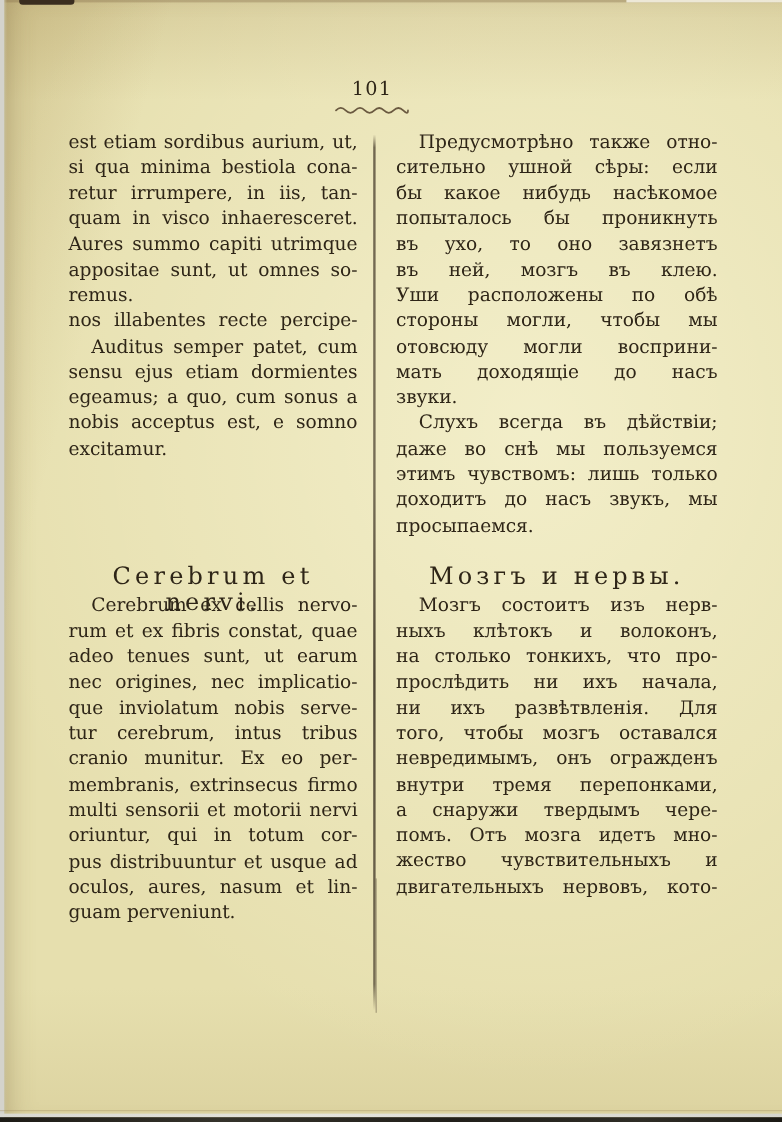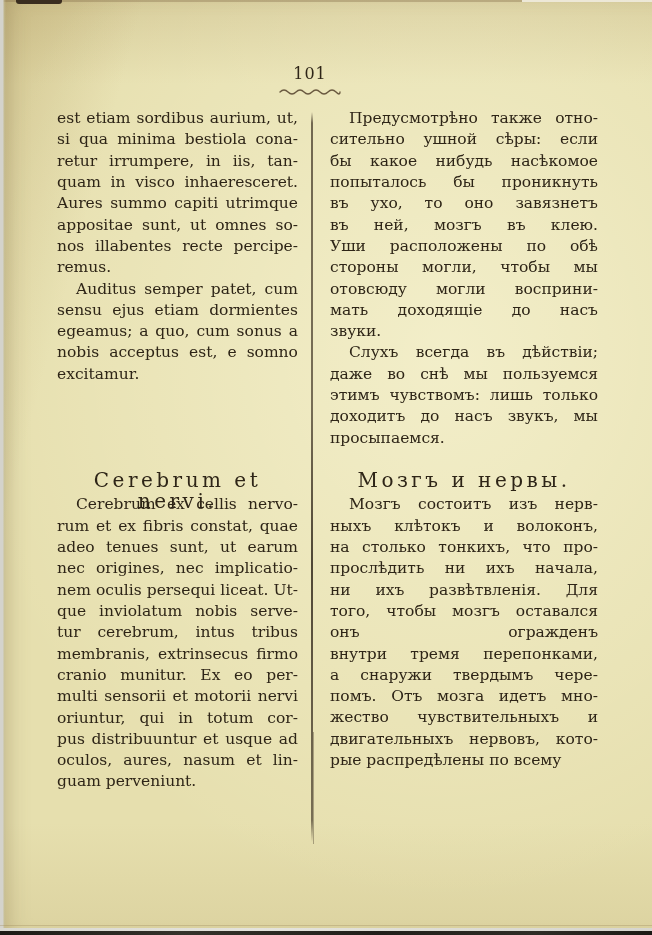--- a/index.html
+++ b/index.html
@@ -105,27 +105,27 @@
         <span>capiti</span>
         <span>utrimque</span>
       </div>
       <div class="tl">
         <span>appositae</span>
         <span>sunt,</span>
         <span>ut</span>
         <span>omnes</span>
         <span>so-</span>
       </div>
+      <div class="tl end">remus.</div>
       <div class="tl">
         <span>nos</span>
         <span>illabentes</span>
         <span>recte</span>
         <span>percipe-</span>
       </div>
-      <div class="tl end">remus.</div>
       <div class="tl indent">
         <span>Auditus</span>
         <span>semper</span>
         <span>patet,</span>
         <span>cum</span>
       </div>
       <div class="tl">
         <span>sensu</span>
         <span>ejus</span>
         <span>etiam</span>
@@ -169,51 +169,44 @@
         <span>ut</span>
         <span>earum</span>
       </div>
       <div class="tl">
         <span>nec</span>
         <span>origines,</span>
         <span>nec</span>
         <span>implicatio-</span>
       </div>
       <div class="tl">
-        <span>nem</span>
-        <span>oculis</span>
-        <span>persequi</span>
-        <span>liceat.</span>
-        <span>Ut-</span>
-      </div>
-      <div class="tl">
         <span>que</span>
         <span>inviolatum</span>
         <span>nobis</span>
         <span>serve-</span>
       </div>
       <div class="tl">
         <span>tur</span>
         <span>cerebrum,</span>
         <span>intus</span>
         <span>tribus</span>
-      </div>
-      <div class="tl">
-        <span>membranis,</span>
-        <span>extrinsecus</span>
-        <span>firmo</span>
       </div>
       <div class="tl">
         <span>cranio</span>
         <span>munitur.</span>
         <span>Ex</span>
         <span>eo</span>
         <span>per-</span>
       </div>
       <div class="tl">
+        <span>membranis,</span>
+        <span>extrinsecus</span>
+        <span>firmo</span>
+      </div>
+      <div class="tl">
         <span>multi</span>
         <span>sensorii</span>
         <span>et</span>
         <span>motorii</span>
         <span>nervi</span>
       </div>
       <div class="tl">
         <span>oriuntur,</span>
         <span>qui</span>
         <span>in</span>
@@ -356,20 +349,21 @@
         <span>развѣтвленія.</span>
         <span>Для</span>
       </div>
       <div class="tl">
         <span>того,</span>
         <span>чтобы</span>
         <span>мозгъ</span>
         <span>оставался</span>
       </div>
       <div class="tl">
+        <span>невредимымъ,</span>
         <span>онъ</span>
         <span>огражденъ</span>
       </div>
       <div class="tl">
         <span>внутри</span>
         <span>тремя</span>
         <span>перепонками,</span>
       </div>
       <div class="tl">
         <span>а</span>
@@ -387,20 +381,19 @@
       <div class="tl">
         <span>жество</span>
         <span>чувствительныхъ</span>
         <span>и</span>
       </div>
       <div class="tl">
         <span>двигательныхъ</span>
         <span>нервовъ,</span>
         <span>кото-</span>
       </div>
-      <div class="tl end">рые распредѣлены по всему</div>
     </div>
 
   <div class="bottom-tan-line"></div>
   <div class="bottom-light-band"></div>
   <div class="bottom-dark-band"></div>
 
 </div>
 
 </body></html>

